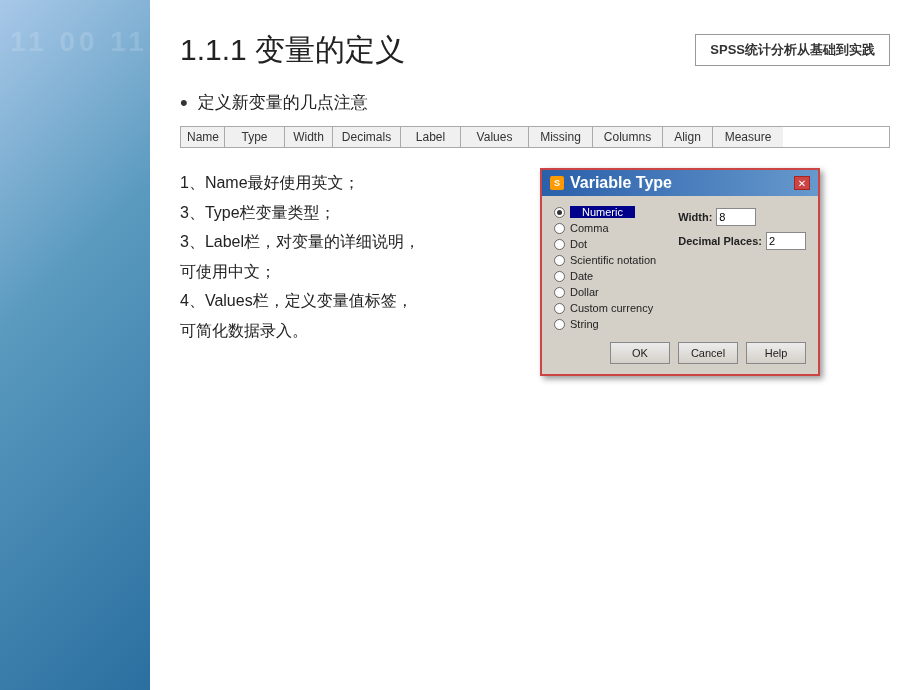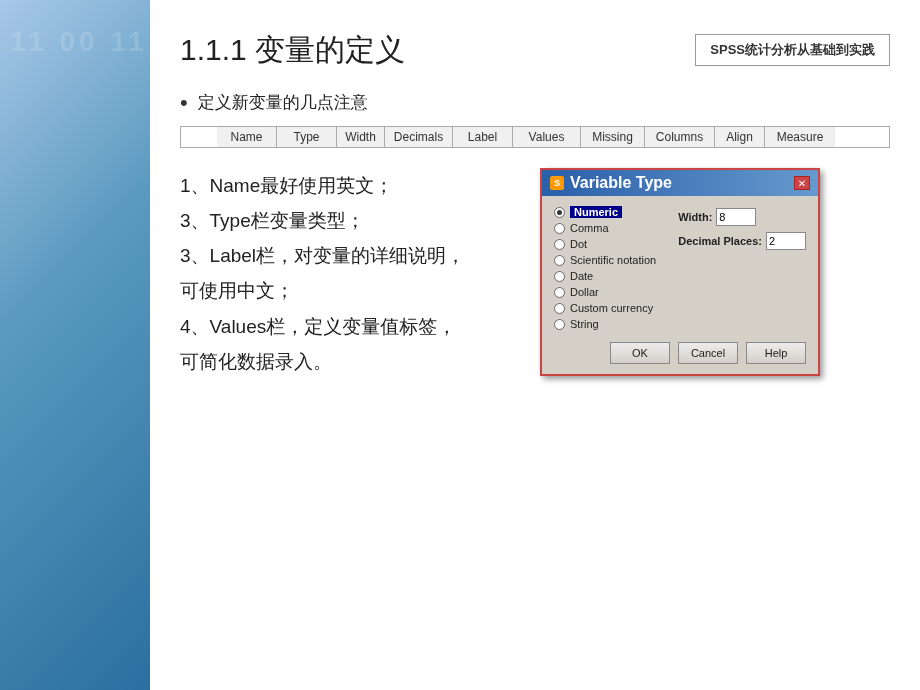--- a/index.html
+++ b/index.html
@@ -115,21 +115,21 @@
 
     
     .bottom-section {
       display: flex;
       gap: 20px;
       align-items: flex-start;
     }
 
     .notes-text {
       flex: 0 0 340px;
-      font-size: 19px;
+      font-size: 16px;
       color: #222;
       line-height: 1.85;
     }
 
     
     .dialog-wrapper {
       flex: 1;
     }
 
     .dialog {
@@ -227,22 +227,21 @@
       border-radius: 50%;
       background: #333;
       position: absolute;
       top: 2px;
       left: 2px;
     }
 
     .radio-label-highlighted {
       background: #00008b;
       color: #fff;
-      padding: 0 4px;
-      font-weight: bold;
+      padding: 0 12px;
     }
 
     .width-fields {
       flex: 0 0 120px;
       display: flex;
       flex-direction: column;
       gap: 6px;
       padding-top: 2px;
     }
 
@@ -302,21 +301,21 @@
   </div>
 
   <div class="bullet-section">
     <div class="bullet-text">
       <span class="bullet-dot">•</span>
       <span>定义新变量的几点注意</span>
     </div>
   </div>
 
   <div class="spss-table-header">
-    <div class="col" style="width:60px;margin-left:36px;">Name</div>
+    <div class="col" style="width:44px;">Name</div>
     <div class="col" style="width:60px;">Type</div>
     <div class="col" style="width:48px;">Width</div>
     <div class="col" style="width:68px;">Decimals</div>
     <div class="col" style="width:60px;">Label</div>
     <div class="col" style="width:68px;">Values</div>
     <div class="col" style="width:64px;">Missing</div>
     <div class="col" style="width:70px;">Columns</div>
     <div class="col" style="width:50px;">Align</div>
     <div class="col" style="width:70px;">Measure</div>
   </div>

